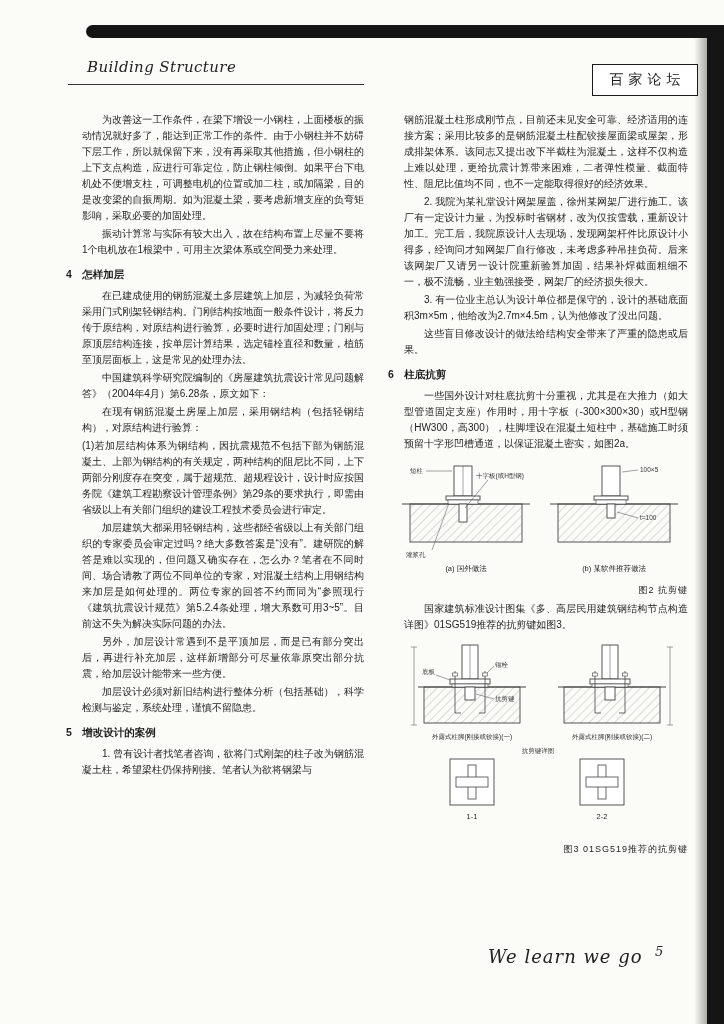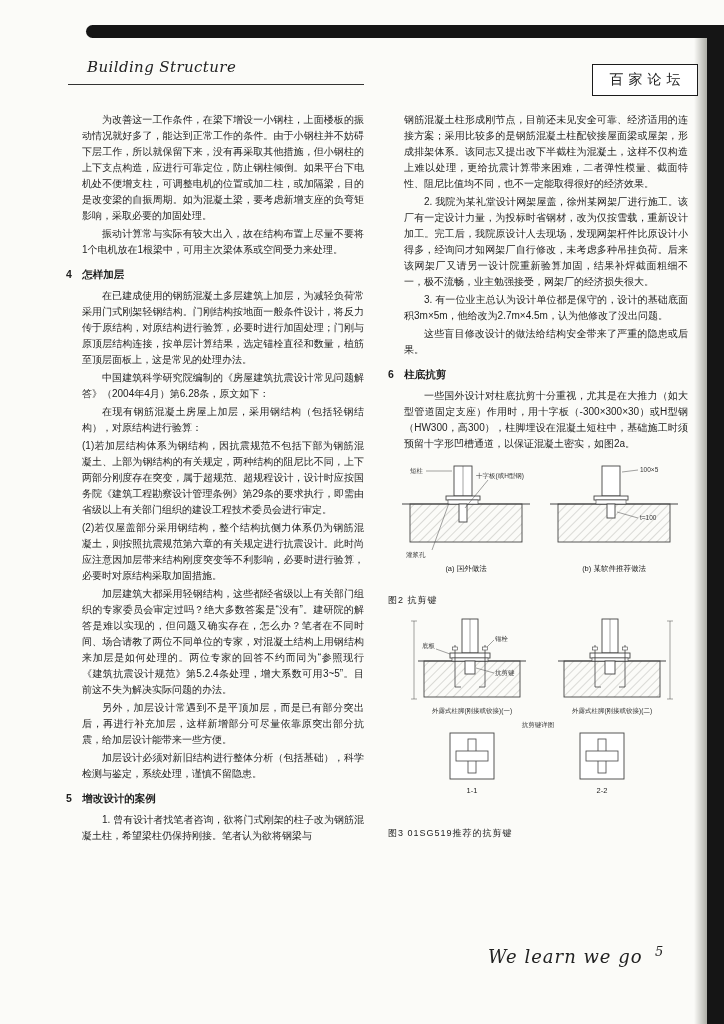--- a/index.html
+++ b/index.html
@@ -28,21 +28,21 @@
   .forum-box span{font-weight:normal;font-size:14px;letter-spacing:5px;padding-left:5px;}
   
   .col{position:absolute;top:112px;font-size:10px;line-height:1.6;text-align:justify;}
   .col-left{left:66px;width:298px;}
   .col-right{left:388px;width:300px;}
   .para{margin:0 0 2px 16px;text-indent:2em;}
   .para.noindent{text-indent:0;}
   .sec{font-size:10.5px;font-weight:bold;margin:8px 0 5px 0;text-indent:0;}
   
   .figure{margin:6px 0 4px 0;text-align:center;}
-  .fig-caption{font-size:9px;margin-top:12px;text-align:left;text-indent:0;letter-spacing:1px;}
+  .fig-caption{font-size:9px;margin-top:2px;text-align:right;text-indent:0;letter-spacing:1px;}
   .fl{font-size:6.5px;fill:#333;font-family:"Liberation Sans","DejaVu Sans",sans-serif;}
   .fl2{font-size:7.5px;fill:#222;font-family:"Liberation Sans","DejaVu Sans",sans-serif;}
   
   .slogan{
     position:absolute;left:488px;top:946px;
     font-family:"DejaVu Serif","Liberation Serif",serif;
     font-style:italic;font-size:18px;letter-spacing:1px;color:#222;
   }
   .page-num{
     position:absolute;left:655px;top:944px;
@@ -66,21 +66,20 @@
   </div>
 
   <div class="col col-left">
     <p class="para">为改善这一工作条件，在梁下增设一小钢柱，上面楼板的振动情况就好多了，能达到正常工作的条件。由于小钢柱并不妨碍下层工作，所以就保留下来，没有再采取其他措施，但小钢柱的上下支点构造，应进行可靠定位，防止钢柱倾倒。如果平台下电机处不便增支柱，可调整电机的位置或加二柱，或加隔梁，目的是改变梁的自振周期。如为混凝土梁，要考虑新增支座的负弯矩影响，采取必要的加固处理。</p>
     <p class="para">振动计算常与实际有较大出入，故在结构布置上尽量不要将1个电机放在1根梁中，可用主次梁体系或空间受力来处理。</p>
     <p class="sec">4　怎样加层</p>
     <p class="para">在已建成使用的钢筋混凝土多层建筑上加层，为减轻负荷常采用门式刚架轻钢结构。门刚结构按地面一般条件设计，将反力传于原结构，对原结构进行验算，必要时进行加固处理；门刚与原顶层结构连接，按单层计算结果，选定锚栓直径和数量，植筋至顶层面板上，这是常见的处理办法。</p>
     <p class="para">中国建筑科学研究院编制的《房屋建筑抗震设计常见问题解答》（2004年4月）第6.28条，原文如下：</p>
     <p class="para">在现有钢筋混凝土房屋上加层，采用钢结构（包括轻钢结构），对原结构进行验算：</p>
     <p class="para noindent">(1)若加层结构体系为钢结构，因抗震规范不包括下部为钢筋混凝土、上部为钢结构的有关规定，两种结构的阻尼比不同，上下两部分刚度存在突变，属于超规范、超规程设计，设计时应按国务院《建筑工程勘察设计管理条例》第29条的要求执行，即需由省级以上有关部门组织的建设工程技术委员会进行审定。</p>
-    <p class="para noindent">(2)若仅屋盖部分采用钢结构，整个结构抗侧力体系仍为钢筋混凝土，则按照抗震规范第六章的有关规定进行抗震设计。此时尚应注意因加层带来结构刚度突变等不利影响，必要时进行验算，必要时对原结构采取加固措施。</p>
     <p class="para">加层建筑大都采用轻钢结构，这些都经省级以上有关部门组织的专家委员会审定过吗？绝大多数答案是“没有”。建研院的解答是难以实现的，但问题又确实存在，怎么办？笔者在不同时间、场合请教了两位不同单位的专家，对混凝土结构上用钢结构来加层是如何处理的。两位专家的回答不约而同为“参照现行《建筑抗震设计规范》第5.2.4条处理，增大系数可用3~5”。目前这不失为解决实际问题的办法。</p>
     <p class="para">另外，加层设计常遇到不是平顶加层，而是已有部分突出后，再进行补充加层，这样新增部分可尽量依靠原突出部分抗震，给加层设计能带来一些方便。</p>
     <p class="para">加层设计必须对新旧结构进行整体分析（包括基础），科学检测与鉴定，系统处理，谨慎不留隐患。</p>
     <p class="sec">5　增改设计的案例</p>
     <p class="para">1. 曾有设计者找笔者咨询，欲将门式刚架的柱子改为钢筋混凝土柱，希望梁柱仍保持刚接。笔者认为欲将钢梁与</p>
   </div>
 
   <div class="col col-right">
     <p class="para noindent">钢筋混凝土柱形成刚节点，目前还未见安全可靠、经济适用的连接方案；采用比较多的是钢筋混凝土柱配铰接屋面梁或屋架，形成排架体系。该同志又提出改下半截柱为混凝土，这样不仅构造上难以处理，更给抗震计算带来困难，二者弹性模量、截面特性、阻尼比值均不同，也不一定能取得很好的经济效果。</p>
     <p class="para">2. 我院为某礼堂设计网架屋盖，徐州某网架厂进行施工。该厂有一定设计力量，为投标时省钢材，改为仅按雪载，重新设计加工。完工后，我院原设计人去现场，发现网架杆件比原设计小得多，经询问才知网架厂自行修改，未考虑多种吊挂负荷。后来该网架厂又请另一设计院重新验算加固，结果补焊截面粗细不一，极不流畅，业主勉强接受，网架厂的经济损失很大。</p>
@@ -122,20 +121,21 @@
           <line x1="246" y1="12" x2="230" y2="14" stroke="#444" stroke-width="0.5"></line>
           <text x="248" y="14" class="fl">100×5</text>
           <line x1="246" y1="60" x2="225" y2="54" stroke="#444" stroke-width="0.5"></line>
           <text x="248" y="62" class="fl">t=100</text>
           <text x="222" y="113" class="fl2" text-anchor="middle">(b) 某软件推荐做法</text>
         </g>
       </svg>
       <div class="fig-caption">图2 抗剪键</div>
     </div>
 
+    <p class="para">国家建筑标准设计图集《多、高层民用建筑钢结构节点构造详图》01SG519推荐的抗剪键如图3。</p>
 
     <div class="figure">
       <svg width="292" height="196" viewBox="0 0 292 196">
         <defs>
           <pattern id="h2" width="6" height="6" patternUnits="userSpaceOnUse" patternTransform="rotate(45)">
             <line x1="0" y1="0" x2="0" y2="6" stroke="#9a9a94" stroke-width="0.7"></line>
           </pattern>
         </defs>
         <g>
           <line x1="22" y1="8" x2="22" y2="86" stroke="#444" stroke-width="0.5"></line>

